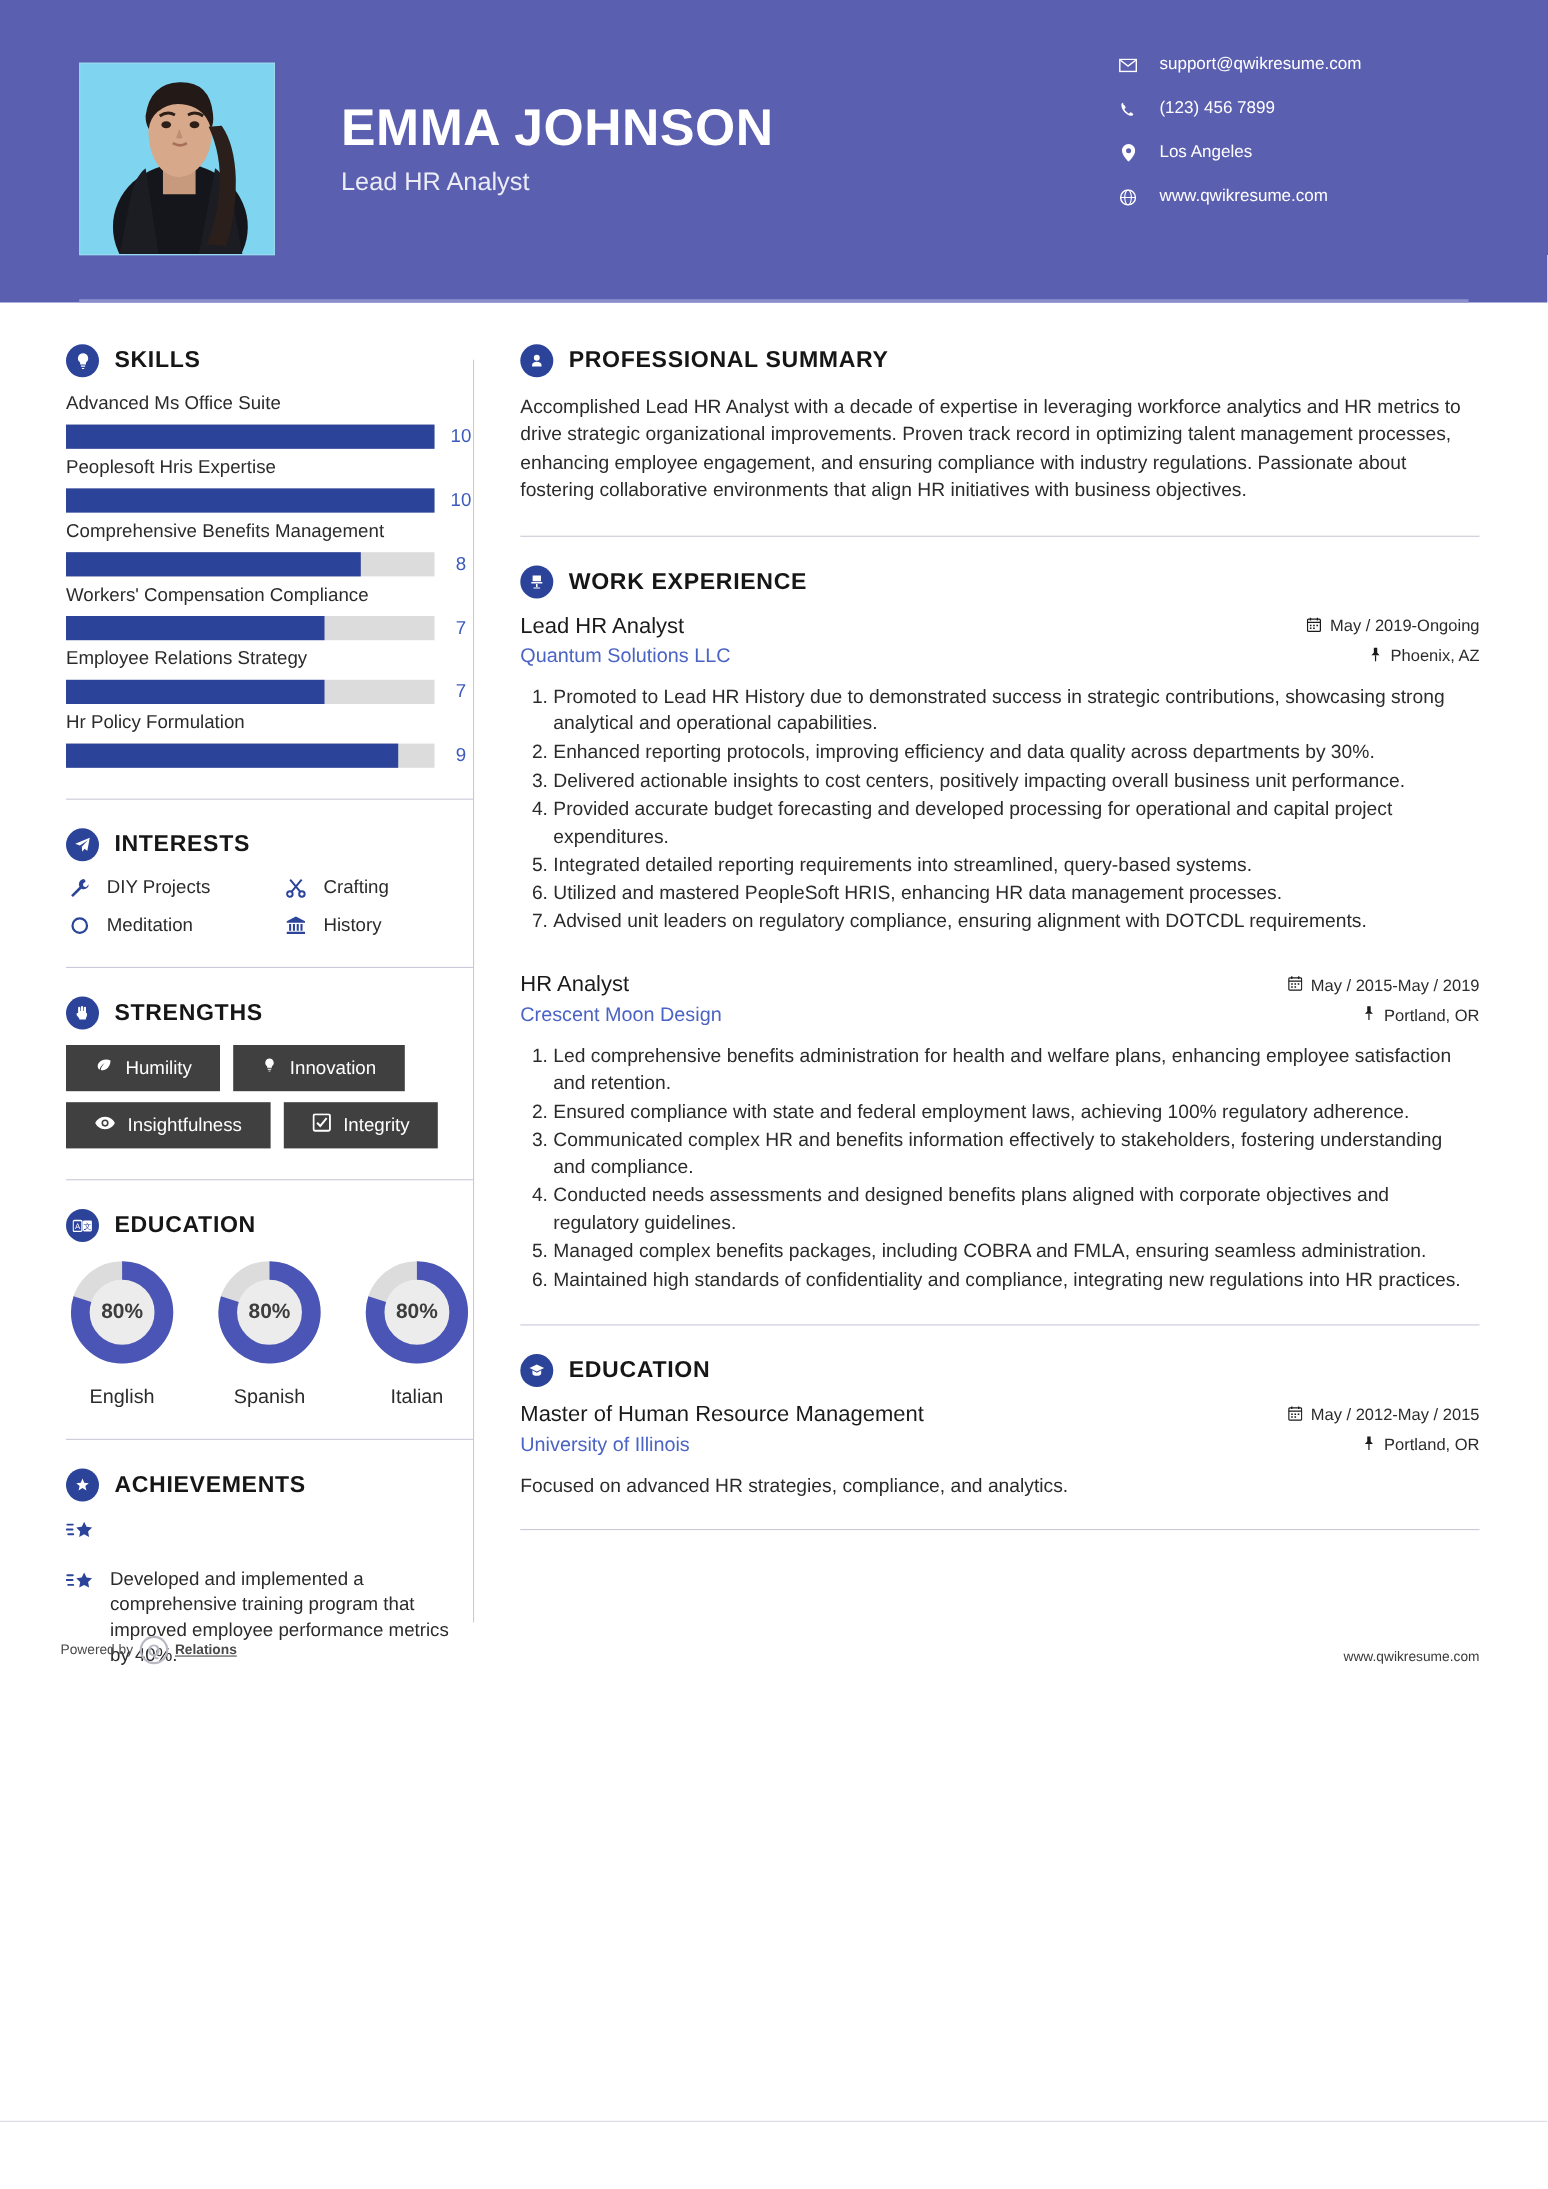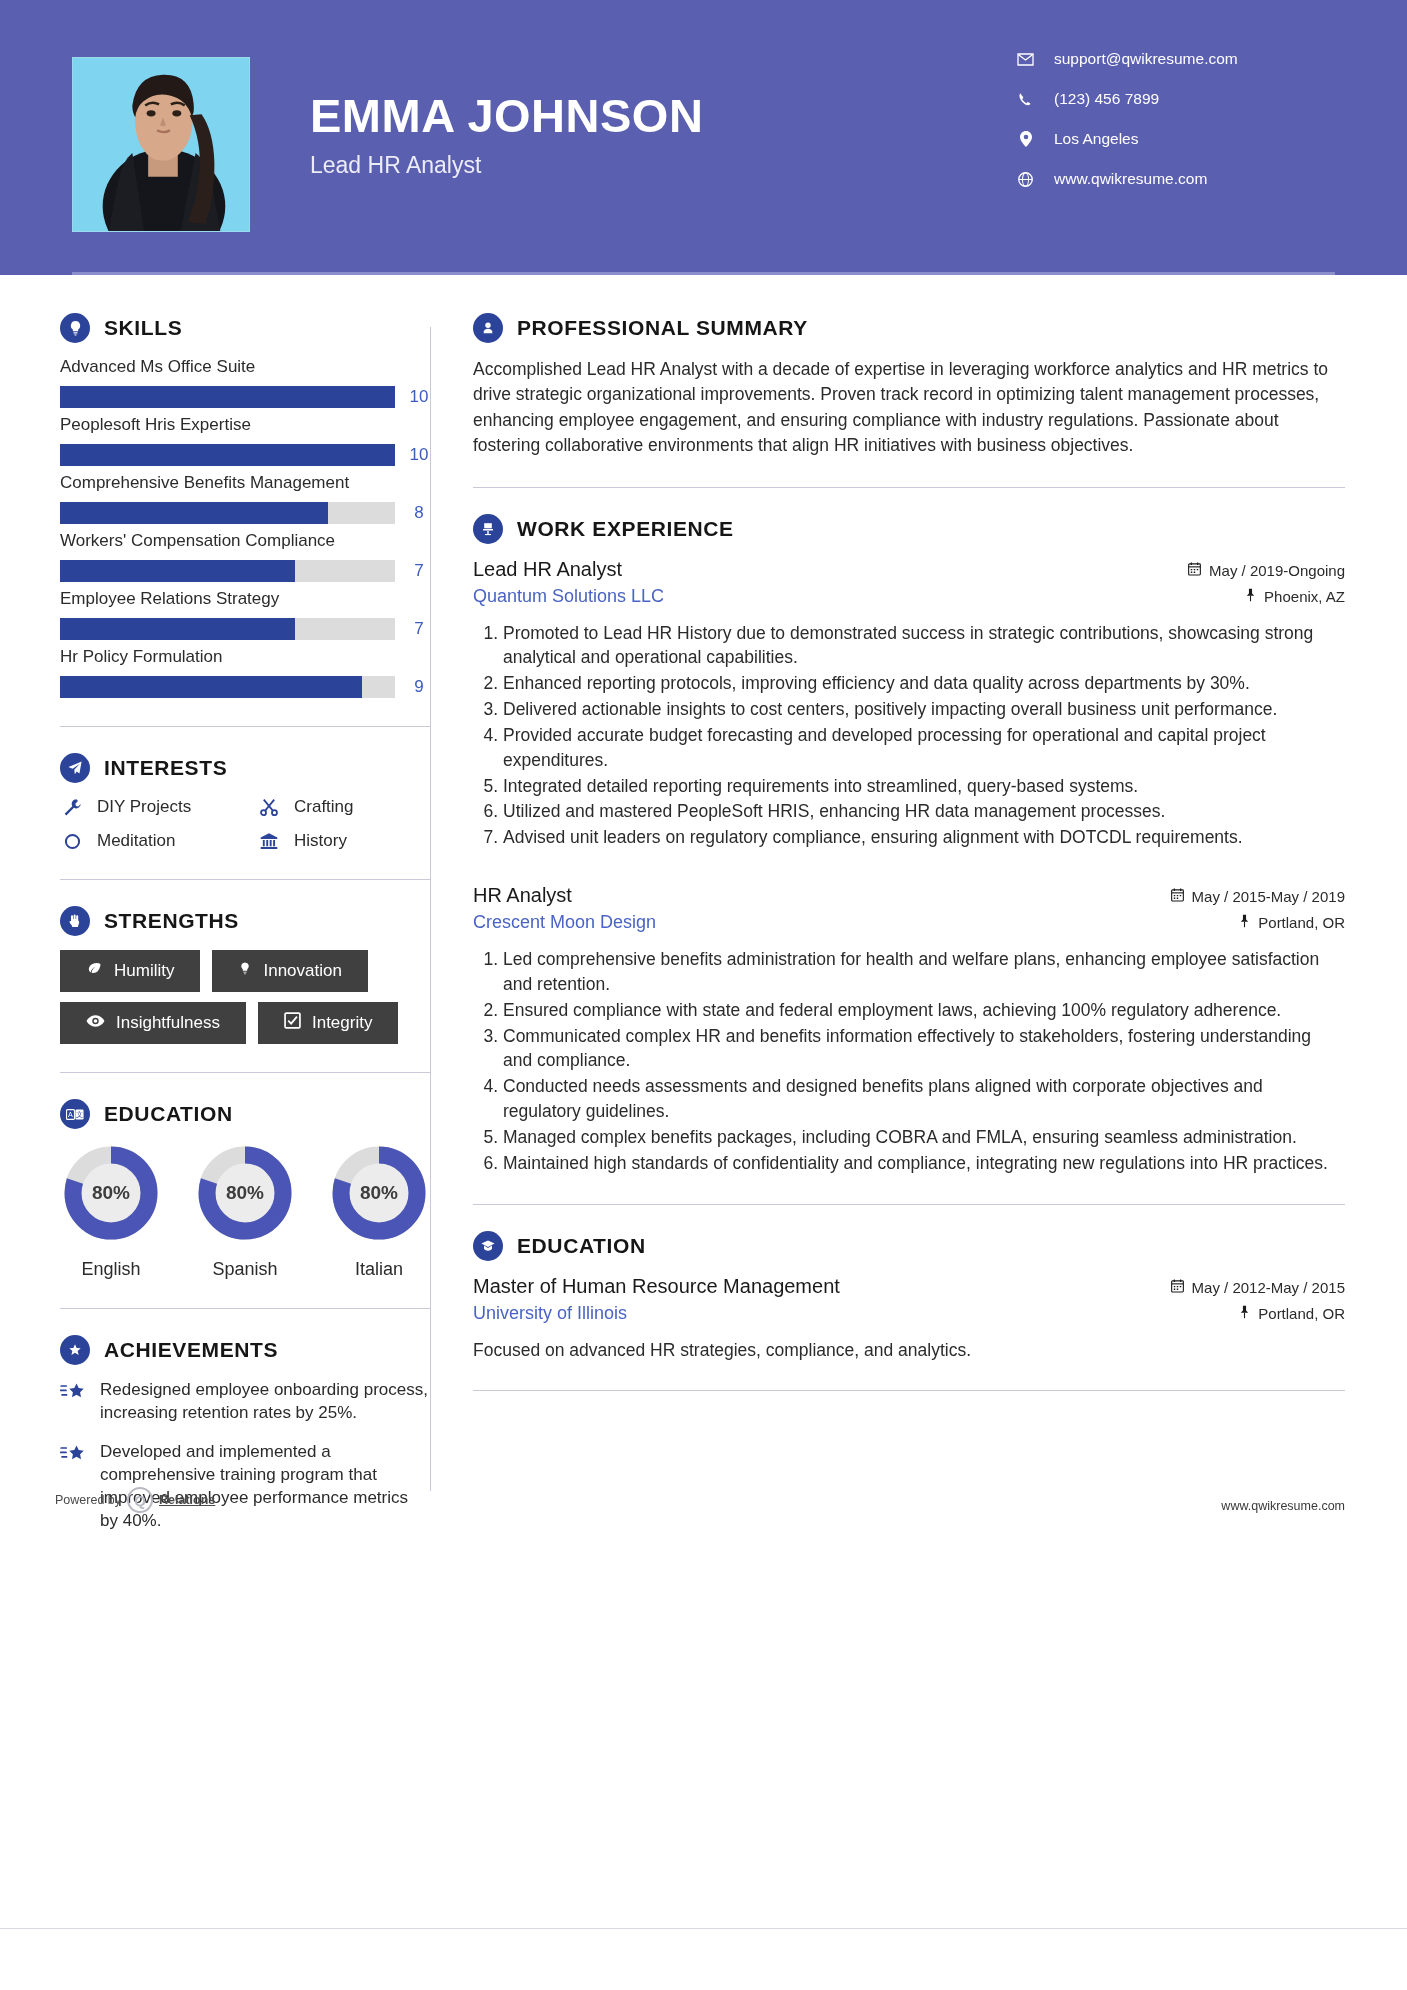--- a/index.html
+++ b/index.html
@@ -428,21 +428,20 @@
               </svg>
           </span>
           <span class="sec-title">ACHIEVEMENTS</span>
         </div>
         <div id="achievements-list">
             <div class="ach">
               <span class="ai"><svg width="26" height="22" viewBox="0 0 26 22">
                   <path d="M16.5 1.5 18.7 6l5 .7-3.6 3.5.9 5-4.5-2.4-4.5 2.4.9-5L9.3 6.7l5-.7z"></path>
                   <path d="M1.2 4h5M0.6 8.4h5.4M2 12.8h4.6" stroke="#2b4399" stroke-width="1.7" fill="none" stroke-linecap="round"></path>
                 </svg></span>
-              <span class="ach-text">Redesigned employee onboarding process, increasing retention rates by 25%.</span>
             </div>
             <div class="ach">
               <span class="ai"><svg width="26" height="22" viewBox="0 0 26 22">
                   <path d="M16.5 1.5 18.7 6l5 .7-3.6 3.5.9 5-4.5-2.4-4.5 2.4.9-5L9.3 6.7l5-.7z"></path>
                   <path d="M1.2 4h5M0.6 8.4h5.4M2 12.8h4.6" stroke="#2b4399" stroke-width="1.7" fill="none" stroke-linecap="round"></path>
                 </svg></span>
               <span class="ach-text">Developed and implemented a comprehensive training program that improved employee performance metrics by 40%.</span>
             </div>
           </div>
       </div>

